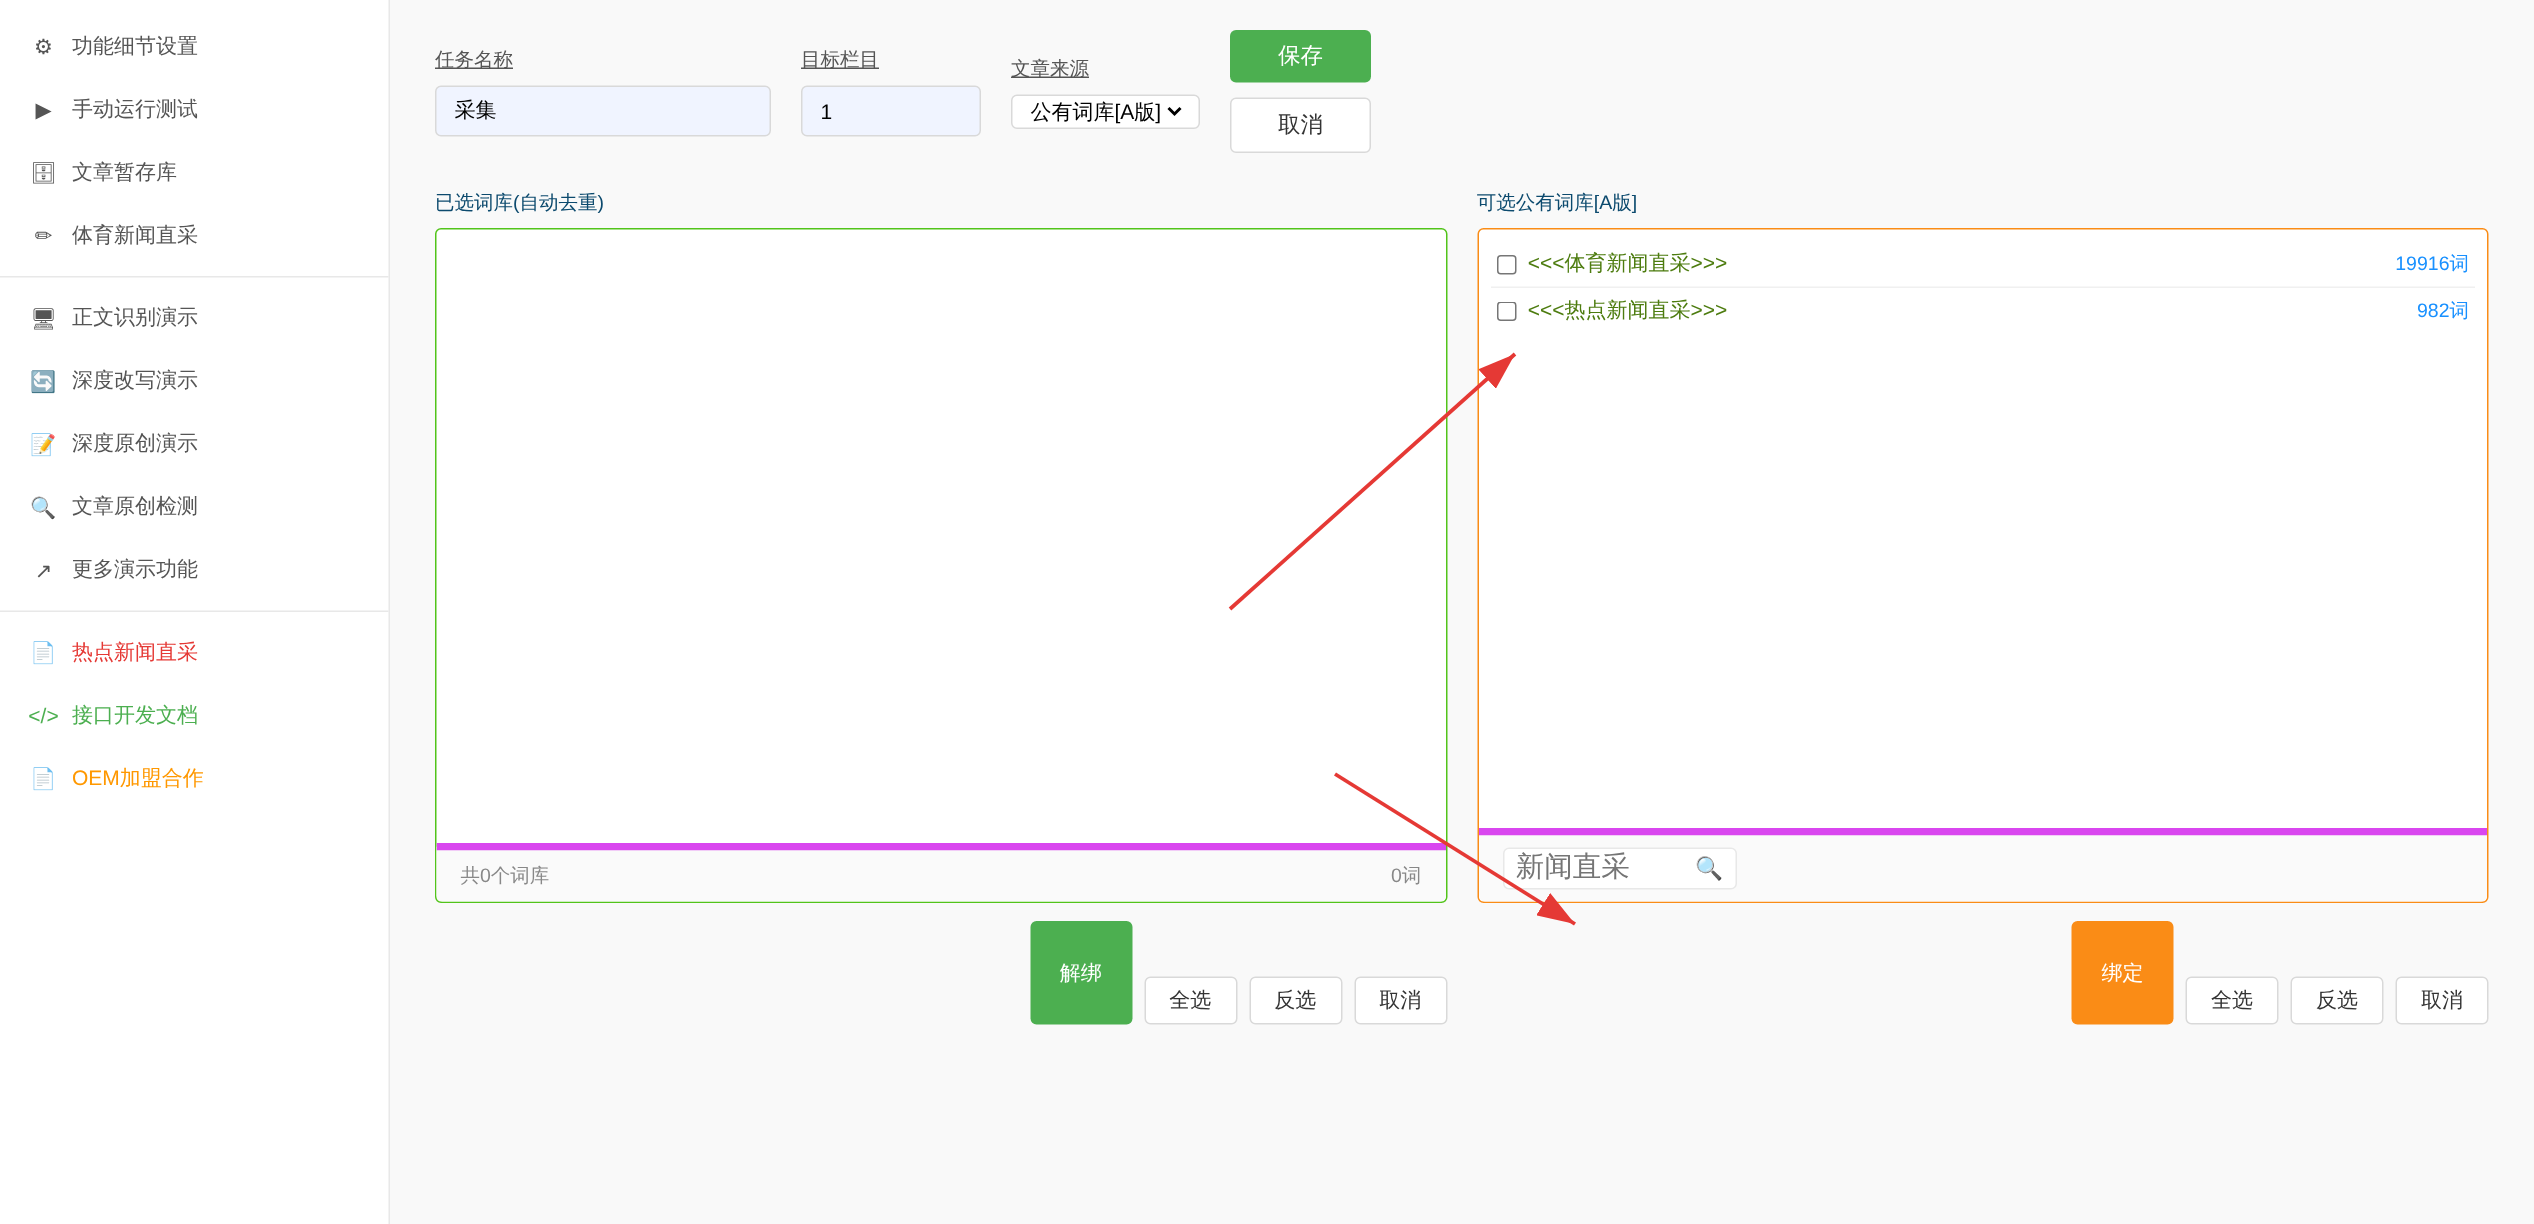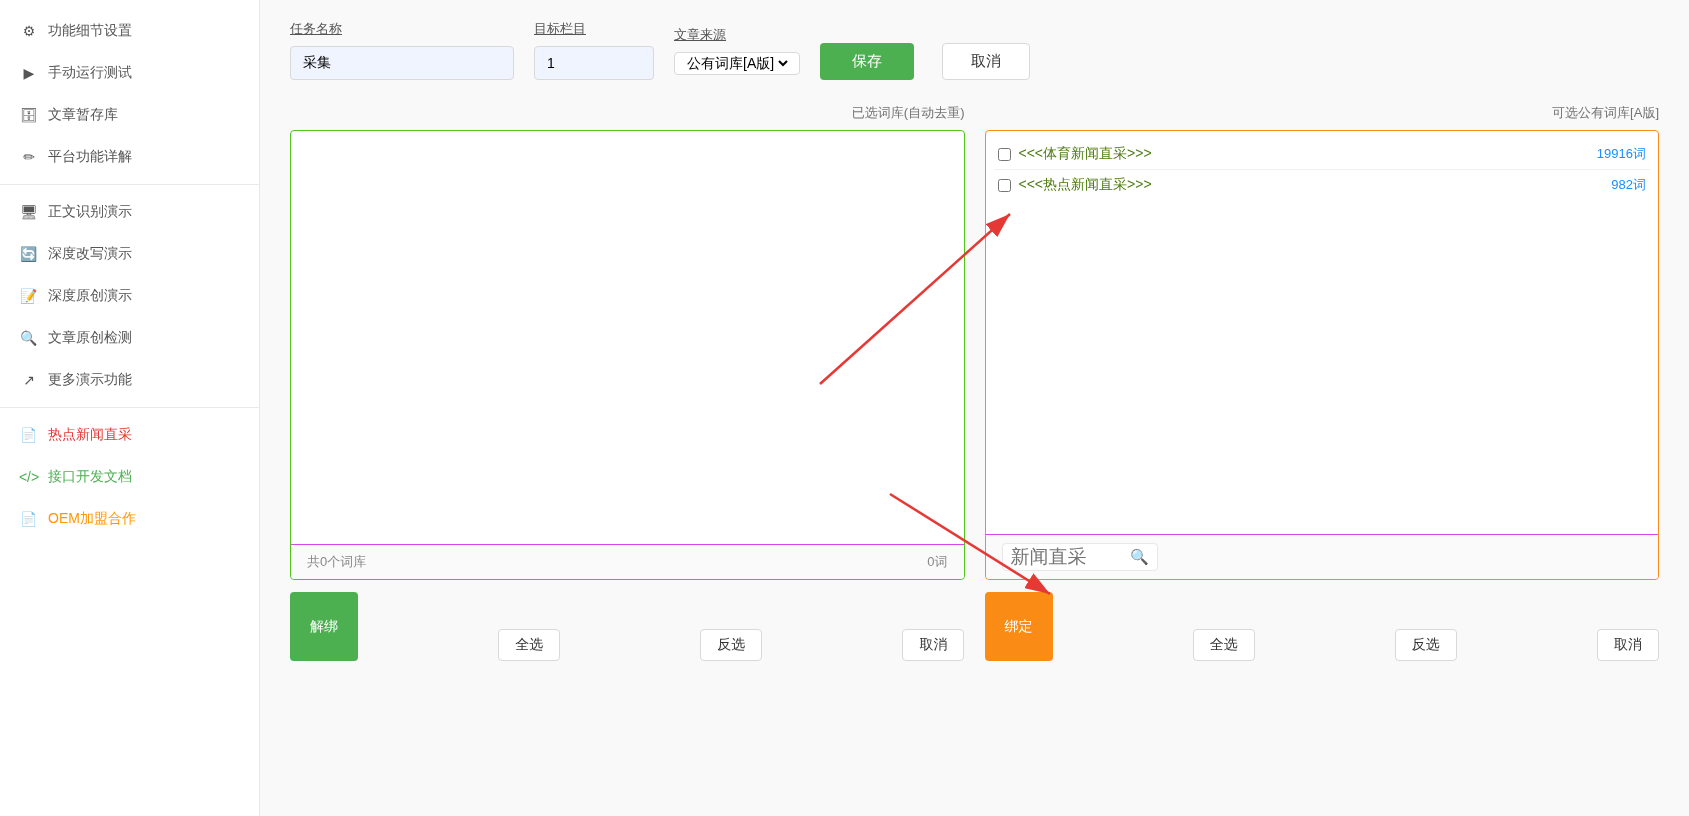--- a/index.html
+++ b/index.html
@@ -22,36 +22,36 @@
     .form-input { border: 1px solid #d9d9d9; border-radius: 4px; padding: 8px 12px; font-size: 14px; background: #f0f4ff; outline: none; width: 224px; }
     .form-input-narrow { width: 120px; }
     .form-select-wrap { display: flex; align-items: center; border: 1px solid #d9d9d9; border-radius: 4px; background: #fff; padding: 0 8px; height: 23px; }
     .form-select { border: none; outline: none; font-size: 14px; background: transparent; cursor: pointer; }
     .btn-save { background: #4caf50; color: #fff; border: none; border-radius: 4px; padding: 8px 32px; font-size: 15px; cursor: pointer; }
     .btn-cancel { background: #fff; color: #333; border: 1px solid #d9d9d9; border-radius: 4px; padding: 8px 28px; font-size: 15px; cursor: pointer; }
     
     .panels { display: flex; gap: 0; position: relative; }
     .panel-left { flex: 1; margin-right: 20px; }
     .panel-right { flex: 1; }
-    .panel-title { text-align: right; color: #737373; font-size: 13px; margin-bottom: 8px; }
+    .panel-title { text-align: left; color: #0c4a6e; font-size: 13px; margin-bottom: 8px; }
     .panel-box { border: 1px solid #52c41a; border-radius: 4px; min-height: 450px; background: #fff; position: relative; display: flex; flex-direction: column; }
     .panel-box-right { border-color: #fa8c16; }
     .panel-content { flex: 1; padding: 8px; overflow-y: auto; }
-    .panel-footer { border-top: 1px solid #d946ef; padding: 8px 16px; display: flex; justify-content: space-between; align-items: center; font-size: 13px; color: #888; background: #fafafa; border-radius: 0 0 4px 4px; }
+    .panel-footer { border-top: 5px solid #d946ef; padding: 8px 16px; display: flex; justify-content: space-between; align-items: center; font-size: 13px; color: #888; background: #fafafa; border-radius: 0 0 4px 4px; }
     .search-input-wrap { display: flex; align-items: center; border: 1px solid #e8e8e8; border-radius: 4px; padding: 2px 8px; background: #fff; }
     .search-input { border: none; outline: none; font-size: 19px; width: 120px; }
     .search-icon-btn { cursor: pointer; color: #aaa; font-size: 15px; }
     
     .word-item { display: flex; align-items: center; padding: 6px 4px; border-bottom: 1px solid #f0f0f0; }
     .word-item:last-child { border-bottom: none; }
     .word-item-checkbox { margin-right: 8px; cursor: pointer; }
     .word-item-name { flex: 1; color: #4d7c0f; }
     .word-item-count { color: #1890ff; font-size: 13px; }
     
-    .action-row { display: flex; gap: 8px; margin-top: 12px; justify-content: space-between; }
+    .action-row { display: flex; gap: 8px; margin-top: 12px; justify-content: flex-end; }
     .btn-unbind { background: #4caf50; color: #fff; border: none; border-radius: 4px; padding: 6px 20px; font-size: 14px; cursor: pointer; }
     .btn-bind { background: #fa8c16; color: #fff; border: none; border-radius: 4px; padding: 6px 20px; font-size: 14px; cursor: pointer; }
     .btn-all, .btn-inverse, .btn-action-cancel { background: #fff; color: #333; border: 1px solid #d9d9d9; border-radius: 4px; padding: 6px 16px; font-size: 14px; cursor: pointer; margin-top: 37px; }
     
     .arrow-overlay { position: absolute; top: 0; left: 0; width: 100%; height: 100%; pointer-events: none; }
   </style>
 </head>
 <body>
 
 <div class="layout">
@@ -64,21 +64,21 @@
     <div class="sidebar-item">
       <span class="icon">▶</span>
       <span>手动运行测试</span>
     </div>
     <div class="sidebar-item">
       <span class="icon">🗄</span>
       <span>文章暂存库</span>
     </div>
     <div class="sidebar-item">
       <span class="icon">✏</span>
-      <span>平台功能详解</span>
+      <span>体育新闻直采</span>
     </div>
     <hr class="sidebar-divider">
     <div class="sidebar-item">
       <span class="icon">🖥</span>
       <span>正文识别演示</span>
     </div>
     <div class="sidebar-item">
       <span class="icon">🔄</span>
       <span>深度改写演示</span>
     </div>
@@ -123,21 +123,21 @@
       <div class="form-group">
         <div class="form-label">文章来源</div>
         <div class="form-select-wrap">
           <select class="form-select">
             <option>公有词库[A版]</option>
             <option>私有词库</option>
             <option>其他</option>
           </select>
         </div>
       </div>
-      <div class="form-group" style="flex-direction: row; gap: 28px; align-self: flex-end;">
+      <div class="form-group" style="flex-direction: column; gap: 10px; align-self: flex-end;">
         <button class="btn-save">保存</button>
         <button class="btn-cancel">取消</button>
       </div>
     </div>
 
     <div class="panels" style="position: relative;">
 
       <div class="panel-left">
         <div class="panel-title">已选词库(自动去重)</div>
         <div class="panel-box">

